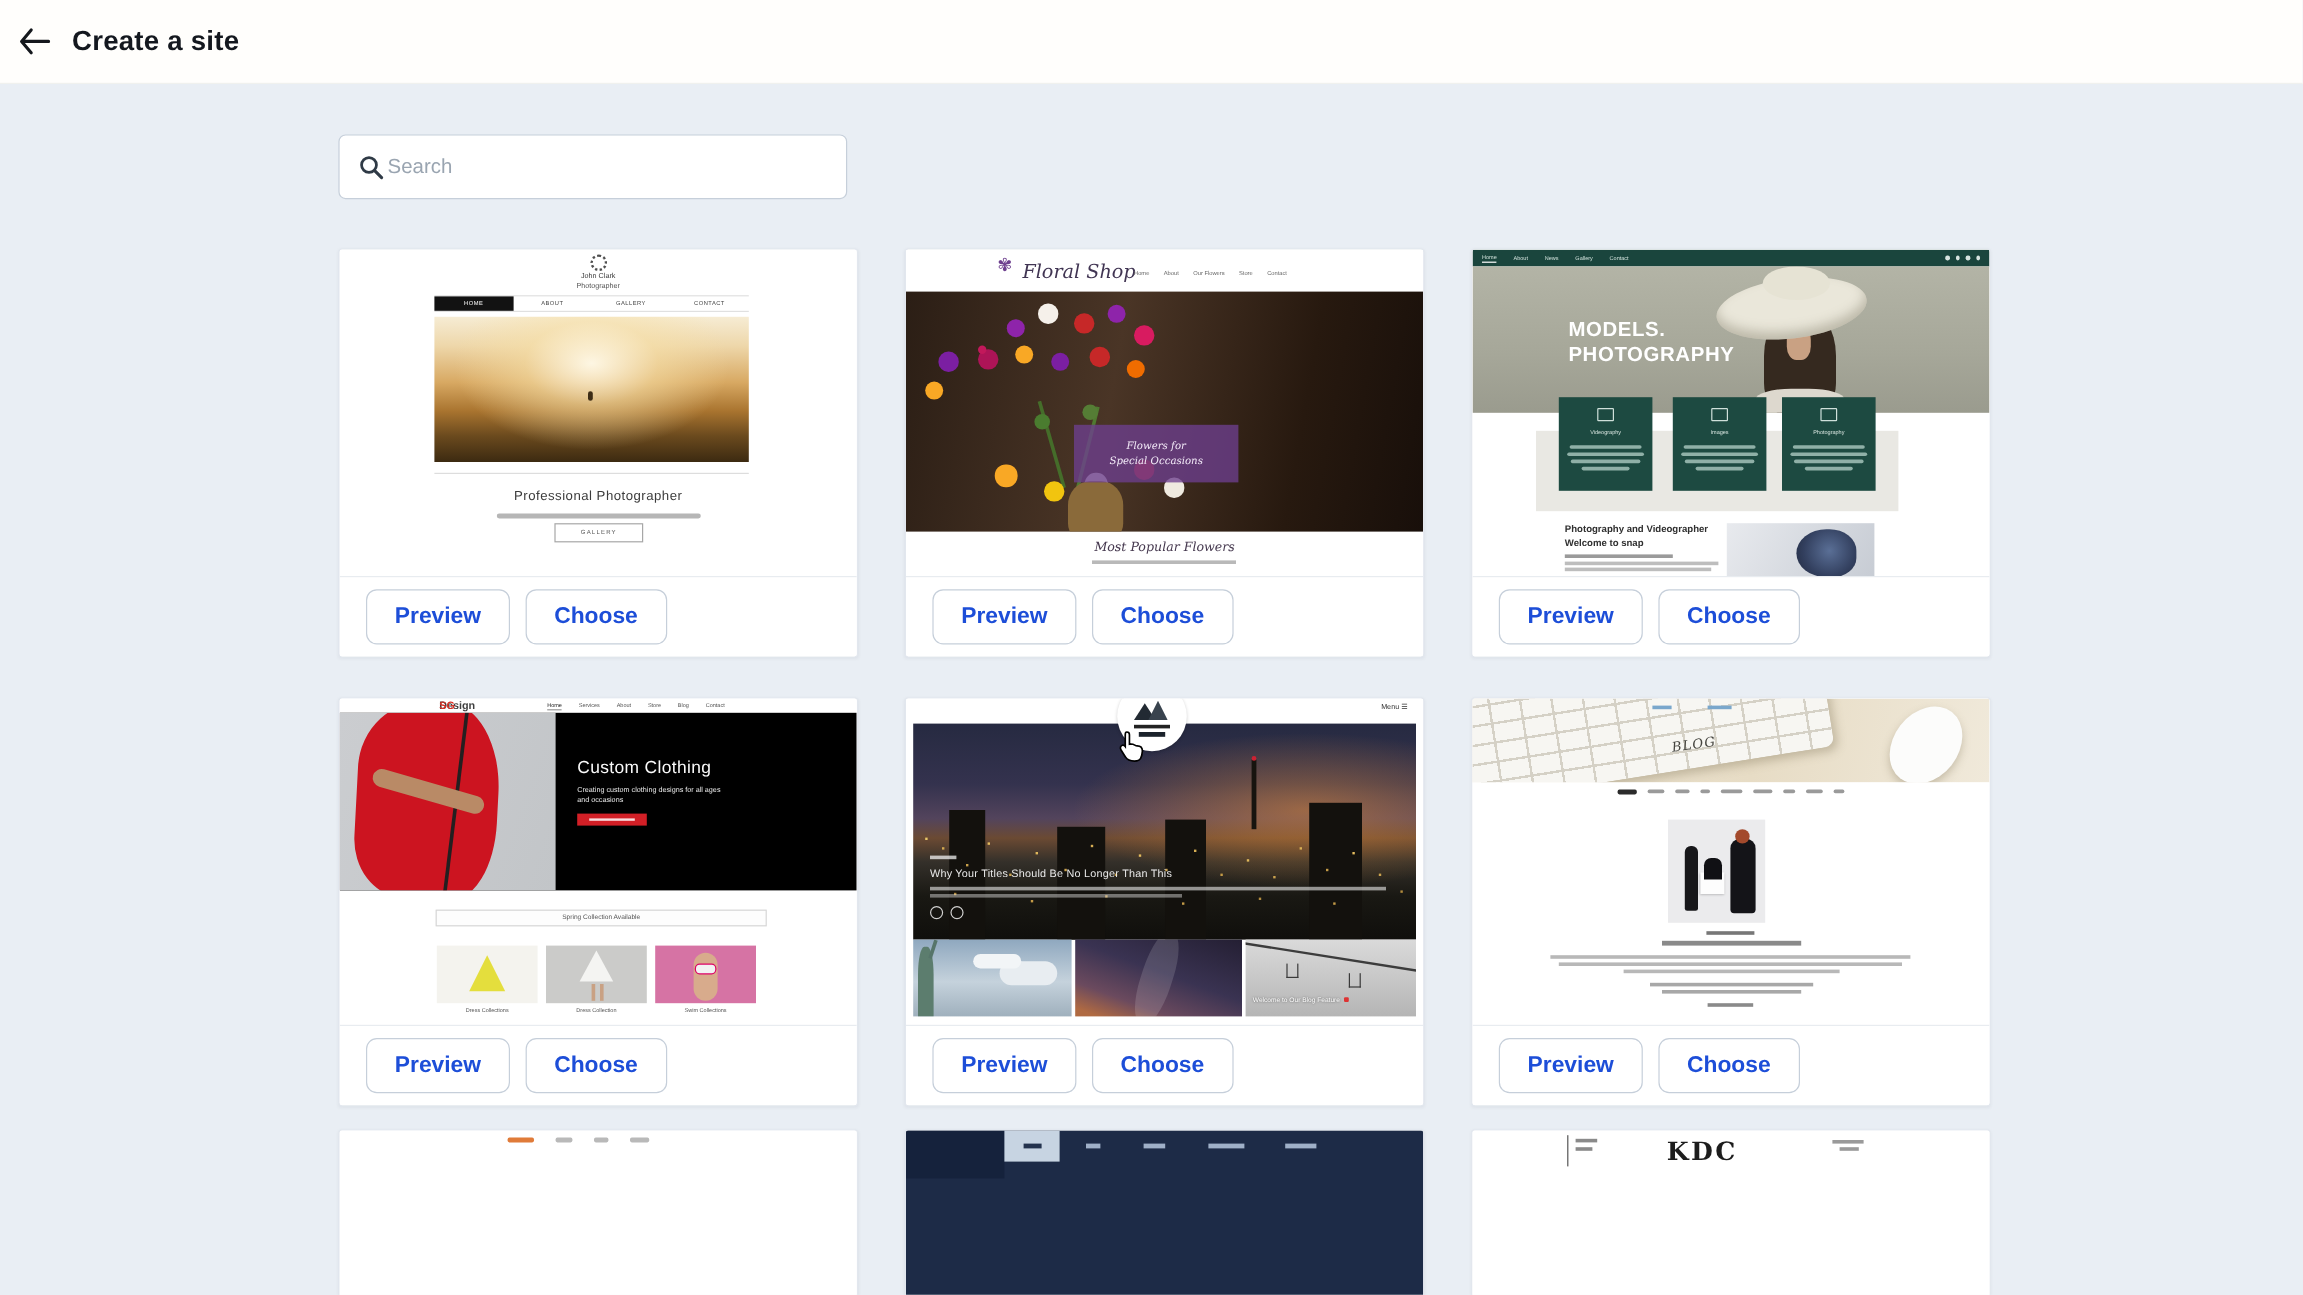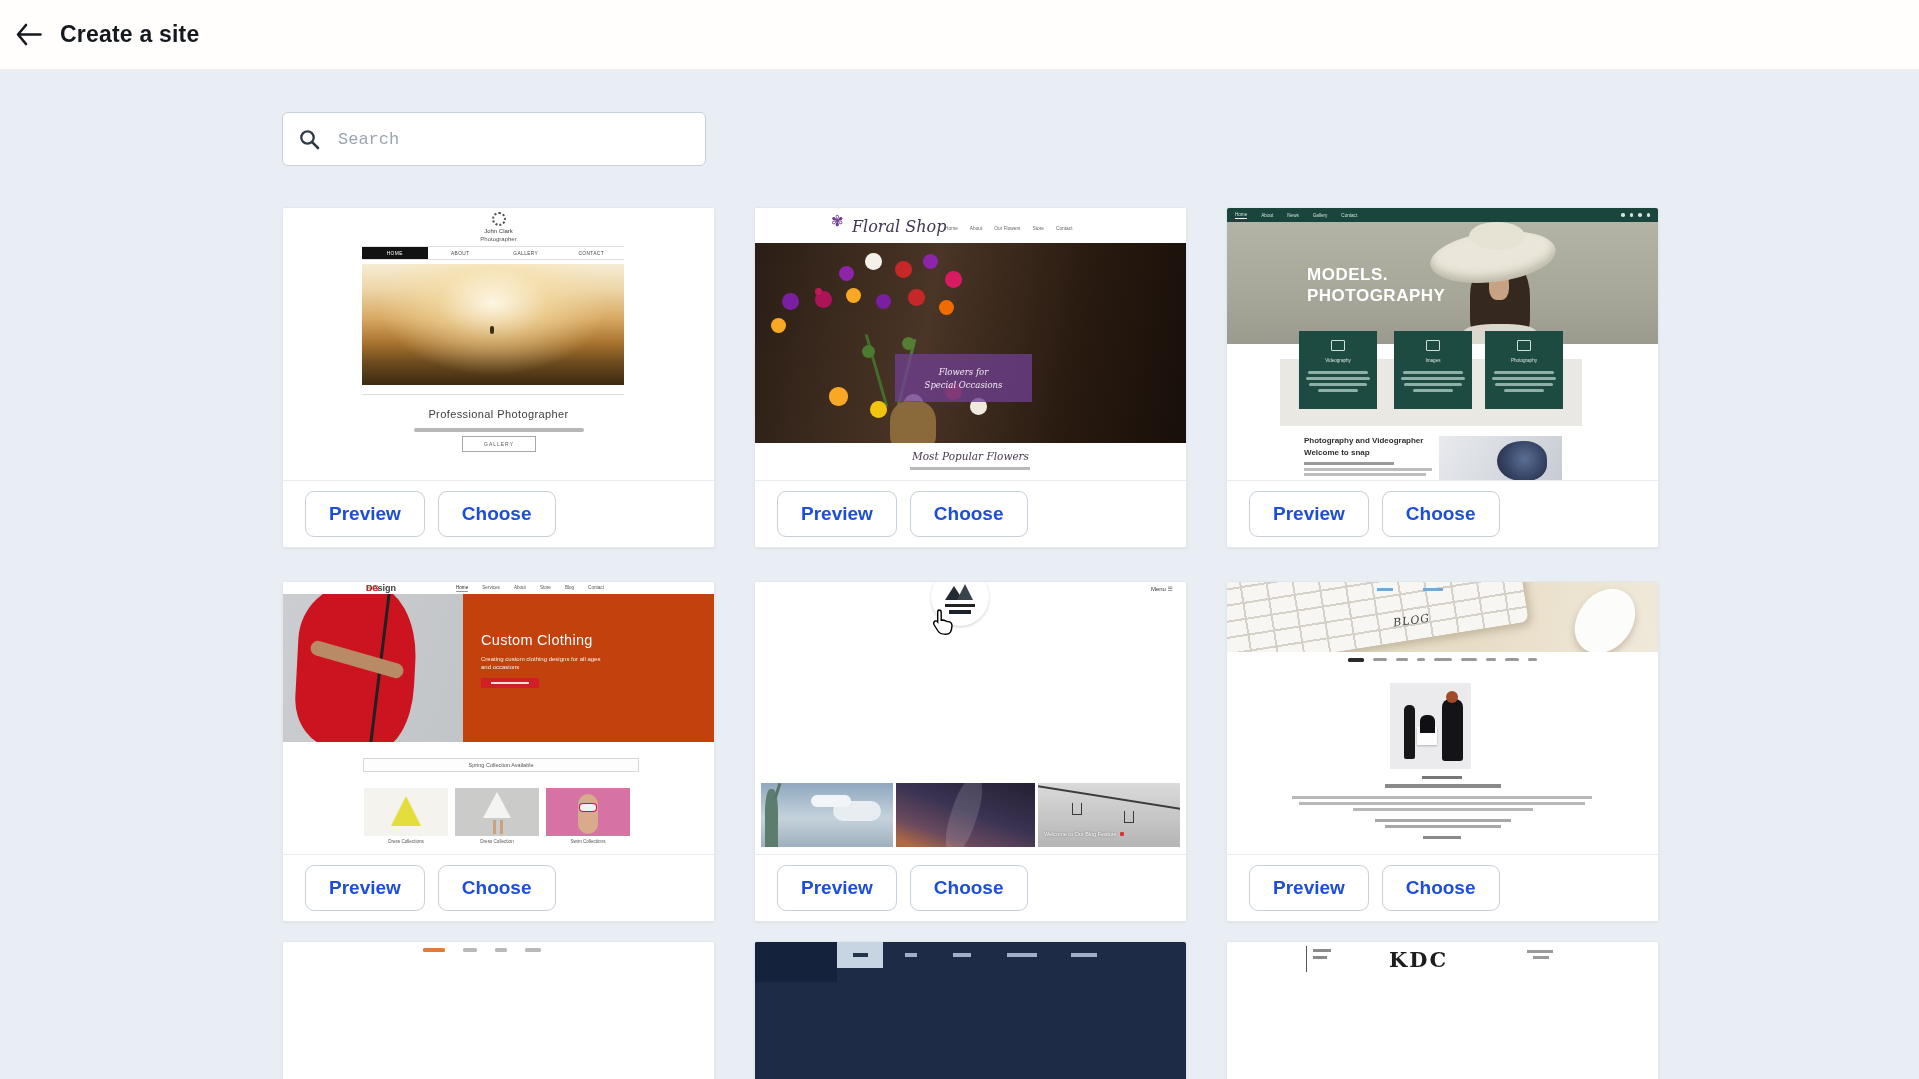--- a/index.html
+++ b/index.html
@@ -12,21 +12,21 @@
   .app-title { margin-left:12px; font-size:23px; font-weight:700; color:#14181f; letter-spacing:.2px; }
 
   
   .main { position:relative; width:100%; height:1009px; overflow:hidden; }
   .content { width:1377px; margin-left:282px; }
   .page-title { margin-top:50px; font-size:33px; line-height:38px; font-weight:700; color:#181f2b; letter-spacing:.2px; }
   .page-subtitle { margin-top:10px; font-size:16.5px; line-height:20px; color:#5b6573; }
 
   .filters { margin-top:42px; display:flex; gap:15px; }
   .search-box { width:424px; height:54px; background:#fff; border:1.5px solid #c6cfda; border-radius:6px; display:flex; align-items:center; padding:0 16px; }
-  .search-box input { border:none; outline:none; flex:1; margin-left:18px; font-size:17px; color:#2a3441; font-family:Liberation Mono, monospace; background:transparent; }
+  .search-box input { border:none; outline:none; flex:1; margin-left:3px; font-size:17px; color:#2a3441; font-family:Liberation Sans, sans-serif; background:transparent; }
   .search-box input::placeholder { color:#9aa5b1; }
   .select-box { width:409px; height:54px; background:#fff; border:1.5px solid #c6cfda; border-radius:6px; display:flex; align-items:center; justify-content:space-between; padding:0 18px; cursor:pointer; }
   .select-label { font-size:17px; color:#2a3441; }
 
   
   .t-row { display:flex; gap:39px; }
   .row-1 { margin-top:41px; } .row-2 { margin-top:33px; } .row-3 { margin-top:19px; }
   .card { width:433px; height:341px; background:#fff; border:1px solid #e2e7ee; border-radius:3px; box-shadow:0 1px 3px rgba(16,24,40,.05); overflow:hidden; flex:none; }
   .tpl { position:relative; width:431px; height:273px; overflow:hidden; background:#fff; border-bottom:1px solid #e8ecf0; }
   .tpl * { position:absolute; }
@@ -99,21 +99,21 @@
   .t3-face { left:212px; top:228px; width:123px; height:45px; background:linear-gradient(120deg,#e8eaee,#c7ccd4); overflow:hidden; }
   .t3-face i { position:absolute; left:58px; top:5px; width:50px; height:40px; background:radial-gradient(circle at 55% 45%, #5a6f96 0%, #33405f 60%, #20283d 100%); border-radius:50% 45% 40% 50%; }
 
   
   .t4-header { left:0; top:0; width:431px; height:12px; background:#fff; }
   .t4-brand { left:83px; top:1px; font-size:9px; font-weight:700; color:#3f3f3f; }
   .t4-brand b { color:#d93025; }
   .t4-nav { left:173px; top:3px; display:flex; gap:14px; position:absolute; }
   .t4-nav span { position:static; font-size:4.6px; color:#555; }
   .t4-nav span:first-child { border-bottom:1px solid #999; padding-bottom:1px; color:#222; }
-  .t4-hero { left:0; top:12px; width:431px; height:148px; background:#c2410c; overflow:hidden; }
+  .t4-hero { left:0; top:12px; width:431px; height:148px; background:#000000; overflow:hidden; }
   .t4-photo { left:0; top:0; width:180px; height:148px; background:linear-gradient(110deg,#cbcdd0,#c2c5c8); overflow:hidden; }
   .t4-dress { left:14px; top:-10px; width:118px; height:165px; background:#cc1420; border-radius:48% 40% 30% 36% / 35% 45% 40% 30%; transform:rotate(3deg); }
   .t4-zip { left:96px; top:-10px; width:3px; height:160px; background:#241f20; transform:rotate(7deg); }
   .t4-arm { left:26px; top:58px; width:96px; height:15px; background:#b98a66; border-radius:8px; transform:rotate(16deg); }
   .t4-headline { left:198px; top:38px; font-size:14.5px; color:#fafafa; font-weight:400; letter-spacing:.3px; }
   .t4-sub1 { left:198px; top:62px; font-size:6px; color:rgba(255,255,255,.92); }
   .t4-sub2 { left:198px; top:70px; font-size:6px; color:rgba(255,255,255,.92); }
   .t4-btn { left:198px; top:84px; width:58px; height:10px; background:#d21f26; display:flex; align-items:center; justify-content:center; }
   .t4-btn i { position:static; width:38px; height:2.5px; background:rgba(255,255,255,.85); }
   .t4-collection { left:80px; top:176px; width:276px; height:14px; border:1px solid #d6d6d6; background:#fdfdfd; display:flex; align-items:center; justify-content:center; font-size:5.5px; color:#555; }
@@ -414,20 +414,35 @@
 
     <div class="card">
       <div class="tpl">
         <span class="t5-menu">Menu ☰</span>
         <span class="t5-logo">
           <span class="t5-mtn"></span>
           <span class="t5-mtn2"></span>
           <span class="t5-lgbar"></span>
           <span class="t5-lgbar2"></span>
         </span>
+        <span class="t5-hero">
+          <span class="t5-tower t5-t1"></span>
+          <span class="t5-tower t5-t2"></span>
+          <span class="t5-tower t5-t3"></span>
+          <span class="t5-tower t5-t4"></span>
+          <span class="t5-spire"></span>
+          <span class="t5-spiretip"></span>
+          <span class="t5-lights"></span>
+          <span class="t5-kicker"></span>
+          <span class="t5-title">Why Your Titles Should Be No Longer Than This</span>
+          <span class="t5-line1"></span>
+          <span class="t5-line2"></span>
+          <span class="t5-circ t5-cr1"></span>
+          <span class="t5-circ t5-cr2"></span>
+        </span>
         <span class="t5-tile t5-tl1">
           <span class="t5-cloud"></span>
           <span class="t5-statue"></span>
           <span class="t5-torch"></span>
         </span>
         <span class="t5-tile t5-tl2">
           <span class="t5-milky"></span>
         </span>
         <span class="t5-tile t5-tl3">
           <span class="t5-cable"></span>

